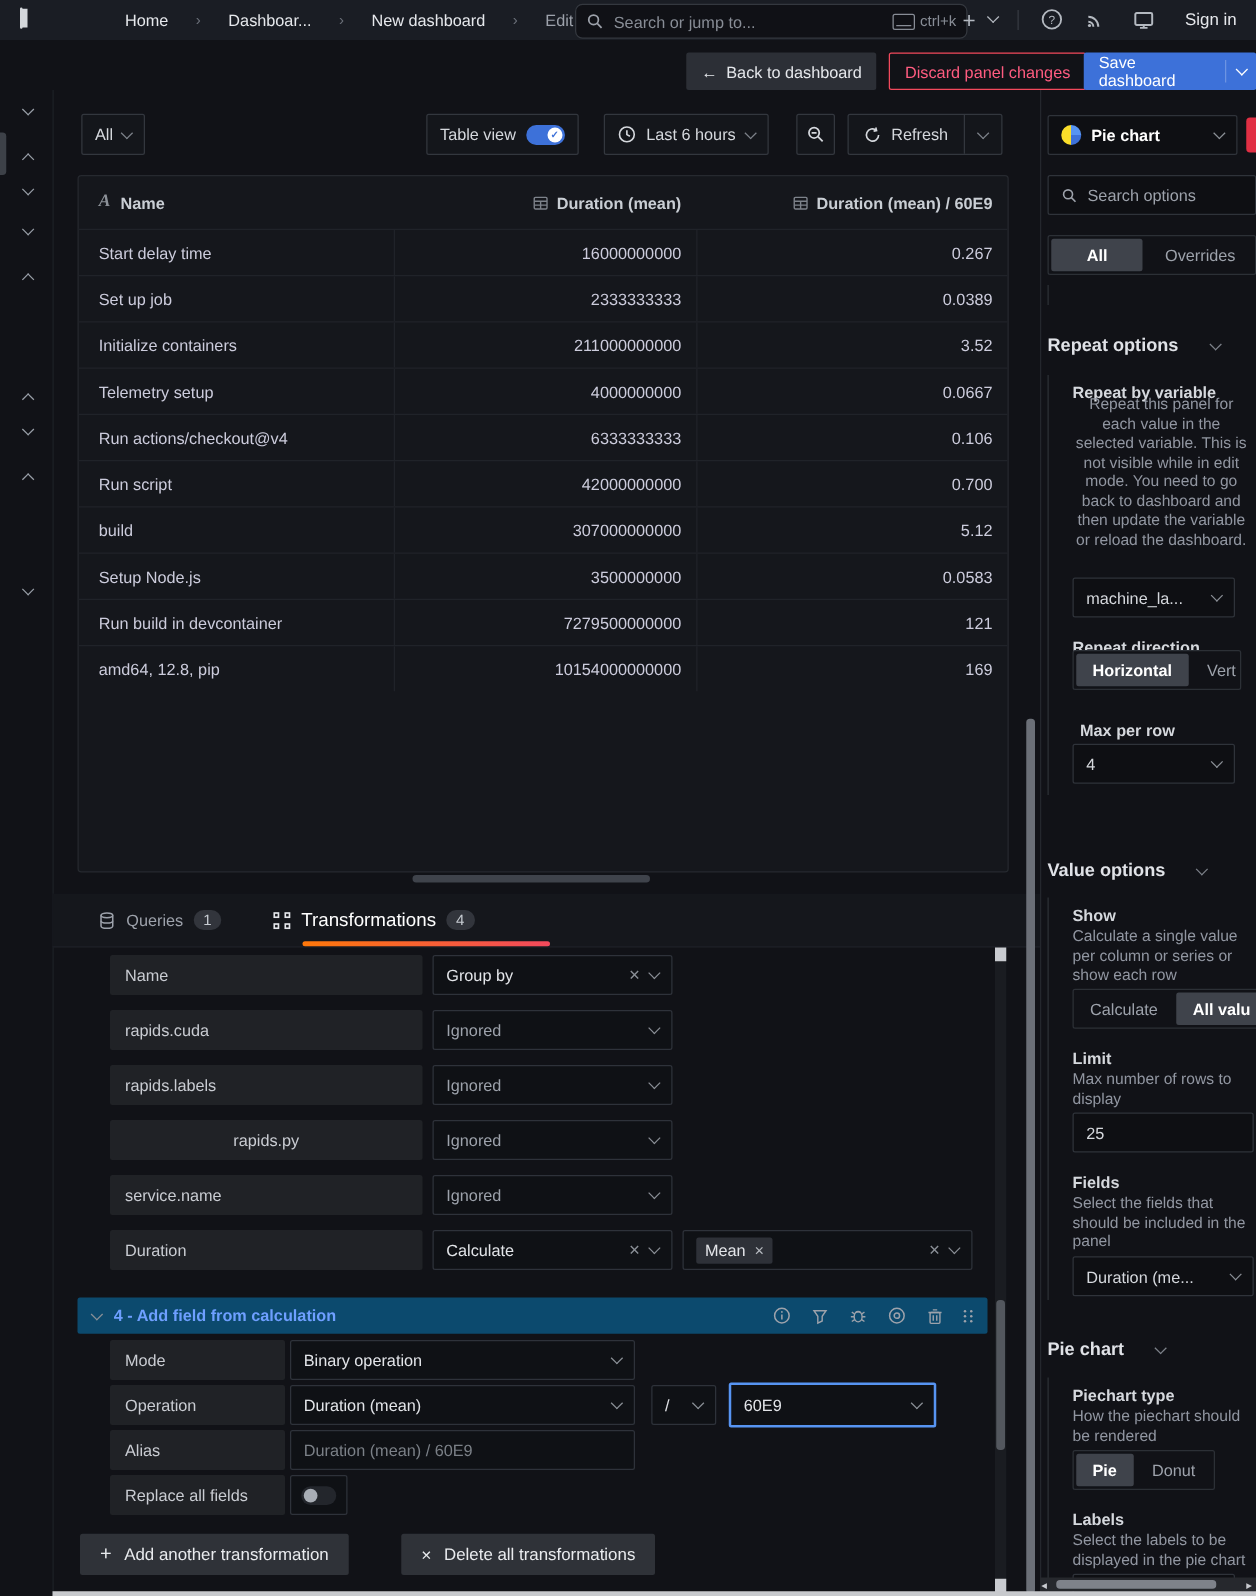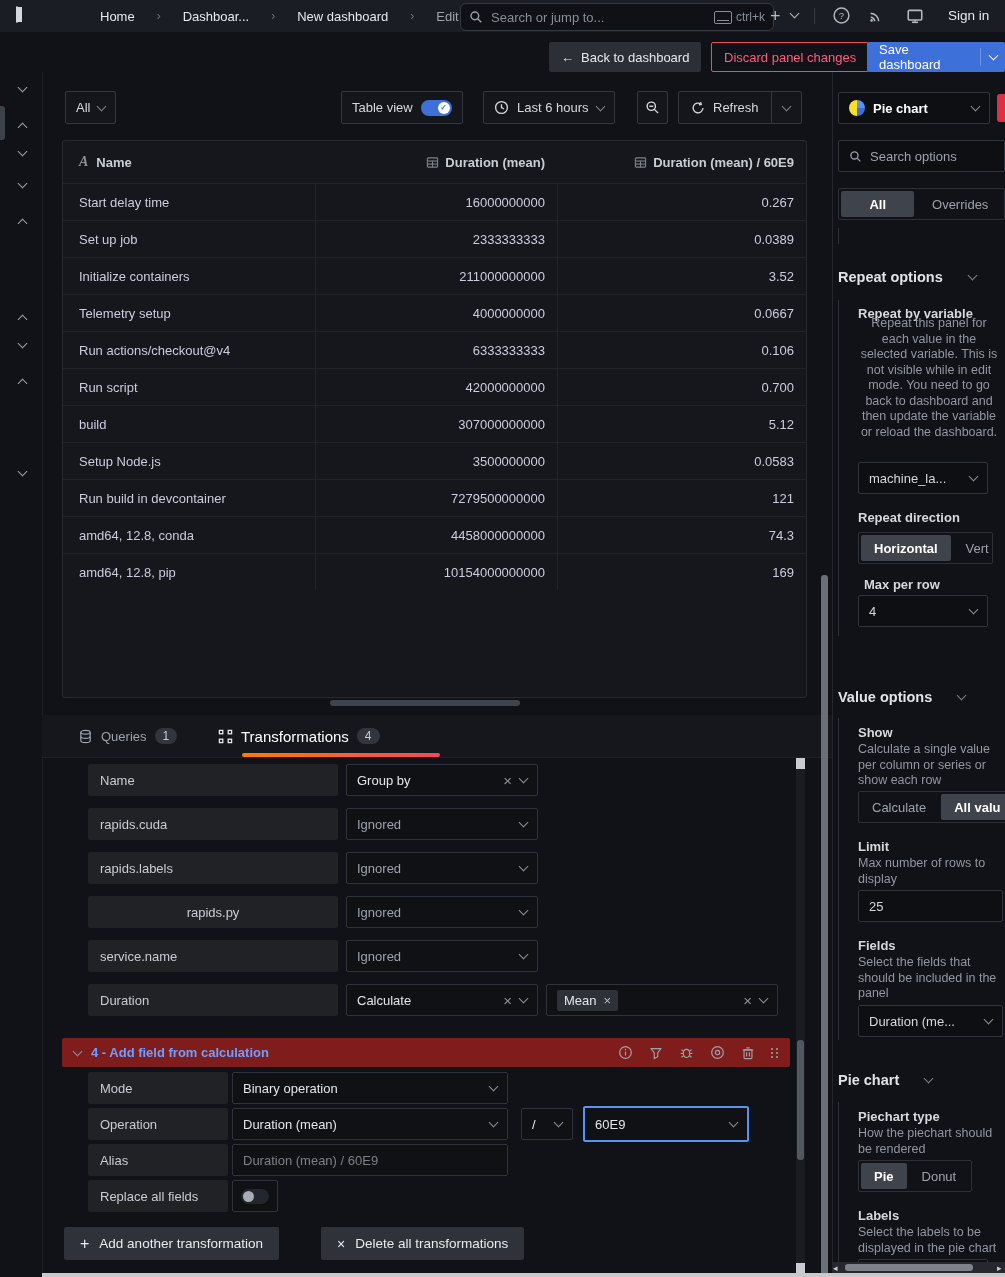--- a/index.html
+++ b/index.html
@@ -70,21 +70,21 @@
 
   
   .lblbox{box-sizing:border-box;height:32px;background:#202226;border-radius:2px;display:flex;align-items:center;padding:0 12px;color:#c9ccd2;}
   .dd{box-sizing:border-box;height:32px;background:#0f1115;border:1px solid #2e323a;border-radius:2px;
       display:flex;align-items:center;padding:0 10px;color:#e3e5e9;cursor:pointer;}
   .dd .spacer{flex:1;}
   .dd .x{color:#8b9097;font-size:15px;margin-right:8px;cursor:pointer;}
   .dd .cv{color:#8b9097;}
   .tag{background:#2e3138;border-radius:2px;padding:3px 7px;display:flex;align-items:center;gap:7px;color:#e3e5e9;}
   .tag .x{margin:0;font-size:13px;color:#b6bac0;}
-  .sechead{left:62px;top:1038px;width:728px;height:29px;background:#7f1d1d;border-radius:2px;display:flex;align-items:center;padding:0 12px;box-sizing:border-box;gap:10px;}
+  .sechead{left:62px;top:1038px;width:728px;height:29px;background:#0c4a6e;border-radius:2px;display:flex;align-items:center;padding:0 12px;box-sizing:border-box;gap:10px;}
   .sechead .title{color:#6e9fff;font-weight:700;}
   .iconrow{margin-left:auto;display:flex;align-items:center;gap:16px;color:#9da2ab;}
   .grip{width:2px;height:2px;background:#9da2ab;border-radius:50%;
         box-shadow:5px 0 0 #9da2ab,0 4px 0 #9da2ab,5px 4px 0 #9da2ab,0 8px 0 #9da2ab,5px 8px 0 #9da2ab;margin:-8px 5px 0 0;}
   .alias-input{box-sizing:border-box;height:32px;width:276px;background:#0f1115;border:1px solid #2e323a;border-radius:2px;color:#e3e5e9;font:inherit;padding:0 10px;outline:none;}
   .alias-input::placeholder{color:#7b8087;}
   .togglebox{box-sizing:border-box;width:46px;height:32px;border:1px solid #2e323a;border-radius:2px;background:#0f1115;display:flex;align-items:center;justify-content:center;}
   .sw-off{width:28px;height:15px;border-radius:8px;background:#23262c;position:relative;}
   .sw-off:after{content:"";position:absolute;left:2px;top:2px;width:11px;height:11px;border-radius:50%;background:#a8adb5;}
   .act-btn{box-sizing:border-box;height:33px;background:#2f3238;border-radius:2px;color:#e9ebee;display:inline-flex;align-items:center;gap:10px;padding:0 16px;cursor:pointer;font-size:13.5px;}
@@ -317,25 +317,20 @@
           <span class="c2">3500000000</span>
           <span class="c3">0.0583</span>
         </div>
 
         <div class="trow">
           <span class="c1">Run build in devcontainer</span>
           <span class="c2">7279500000000</span>
           <span class="c3">121</span>
         </div>
 
-        <div class="trow">
-          <span class="c1">amd64, 12.8, conda</span>
-          <span class="c2">4458000000000</span>
-          <span class="c3">74.3</span>
-        </div>
 
         <div class="trow">
           <span class="c1">amd64, 12.8, pip</span>
           <span class="c2">10154000000000</span>
           <span class="c3">169</span>
         </div>
       </div>
   </div>
   <div class="abs hscroll"></div>
 
@@ -564,21 +559,21 @@
       <span class="cv dim"></span>
   </div>
   <span class="abs indent" style="top:300px;height:336px;"></span>
   <div class="abs opt-label" style="left:858px;top:306px;">Repeat by variable</div>
   <div class="abs opt-desc" style="left:858px;top:316px;width:142px;text-align:center;">Repeat this panel for each value in the selected variable. This is not visible while in edit mode. You need to go back to dashboard and then update the variable or reload the dashboard.</div>
   <div class="abs opt-dd" style="left:858px;top:462px;width:130px;">
     <span>machine_la...</span>
       <span class="cv"></span>
   </div>
   <div class="abs opt-label" style="left:858px;top:510px;">Repeat direction</div>
-  <div class="abs radiogrp" style="left:858px;top:532px;width:135px;justify-content:space-between;">
+  <div class="abs radiogrp" style="left:858px;top:520px;width:135px;justify-content:space-between;">
     <span class="seg on">Horizontal</span>
     <span class="seg">Vert</span>
   </div>
   <div class="abs opt-label" style="left:864px;top:577px;">Max per row</div>
   <div class="abs opt-dd" style="left:858px;top:595px;width:130px;">
     <span>4</span>
       <span class="cv"></span>
   </div>
 
   <div class="abs s-head" style="left:838px;top:689px;">

